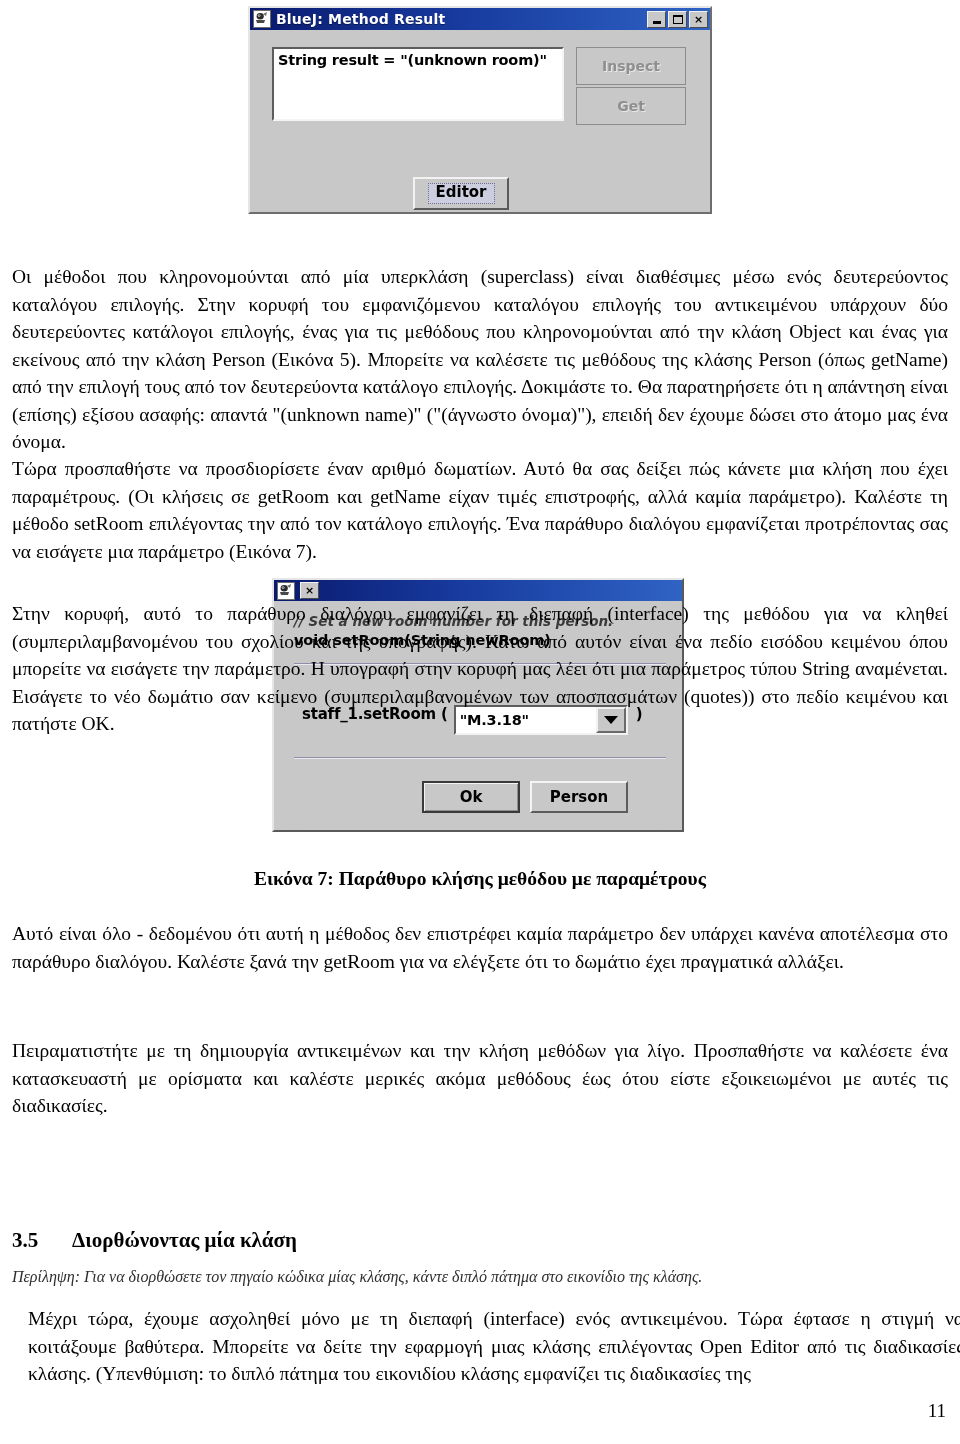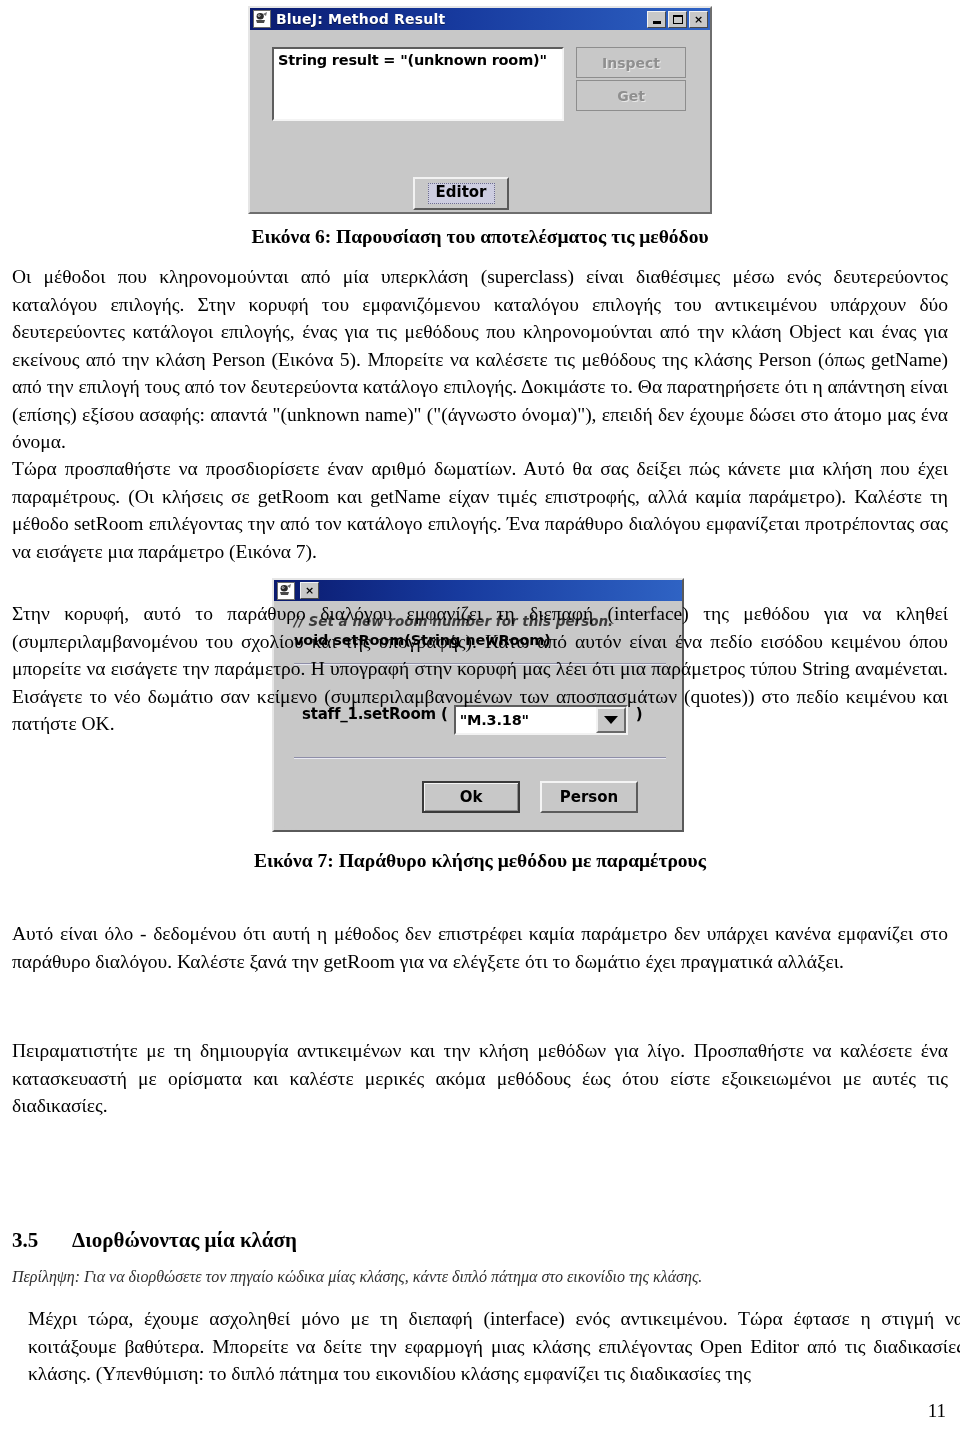--- a/index.html
+++ b/index.html
@@ -160,21 +160,21 @@
     letter-spacing: -0.2px;
   }
   .side-buttons {
     position: absolute;
     left: 326px;
     top: 17px;
     width: 110px;
   }
   .flatbtn {
     width: 110px;
-    height: 31px;
+    height: 38px;
     background: #c8c8c8;
     border: 1px solid #8d8d8d;
     box-sizing: border-box;
     display: flex;
     align-items: center;
     justify-content: center;
     font-family: "DejaVu Sans", "Liberation Sans", sans-serif;
     font-size: 14px;
     font-weight: bold;
     color: #8f8f8f;
@@ -322,21 +322,21 @@
     font-weight: bold;
     margin-left: 8px;
     color: #000;
   }
 
   .call-buttons {
     position: absolute;
     left: 148px;
     top: 180px;
     display: flex;
-    gap: 20px;
+    gap: 10px;
   }
   .pushbtn {
     width: 98px;
     height: 32px;
     background: #c8c8c8;
     border-top: 2px solid #f4f4f4;
     border-left: 2px solid #f4f4f4;
     border-right: 2px solid #5c5c5c;
     border-bottom: 2px solid #5c5c5c;
     box-sizing: border-box;
@@ -358,21 +358,21 @@
   }
   .figcaption {
     position: absolute;
     left: 0; right: 0;
     text-align: center;
     font-size: 19.5px;
     font-weight: bold;
     font-family: "Liberation Serif", "DejaVu Serif", serif;
   }
   #cap6 { top: 226px; }
-  #cap7 { top: 850px; }
+  #cap7 { top: 868px; }
 
   .para {
     position: absolute;
     left: 12px;
     width: 936px;
     font-size: 19.5px;
     line-height: 27.5px;
     text-align: justify;
     font-family: "Liberation Serif", "DejaVu Serif", serif;
   }
@@ -458,21 +458,20 @@
       <div class="side-buttons">
         <div class="flatbtn">Inspect</div>
         <div class="flatbtn">Get</div>
       </div>
       <div class="close-wrap">
         <span class="close-focus">Editor</span>
       </div>
     </div>
   </div>
 
-  <div class="figcaption" id="cap6">Εικόνα 6: Παρουσίαση του αποτελέσματος τις μεθόδου</div>
 
   <div class="para" id="p1">Οι μέθοδοι που κληρονομούνται από μία υπερκλάση (superclass) είναι διαθέσιμες μέσω ενός δευτερεύοντος καταλόγου επιλογής. Στην κορυφή του εμφανιζόμενου καταλόγου επιλογής του αντικειμένου υπάρχουν δύο δευτερεύοντες κατάλογοι επιλογής, ένας για τις μεθόδους που κληρονομούνται από την κλάση Object και ένας για εκείνους από την κλάση Person (Εικόνα 5). Μπορείτε να καλέσετε τις μεθόδους της κλάσης Person (όπως getName) από την επιλογή τους από τον δευτερεύοντα κατάλογο επιλογής. Δοκιμάστε το. Θα παρατηρήσετε ότι η απάντηση είναι (επίσης) εξίσου ασαφής: απαντά "(unknown name)" ("(άγνωστο όνομα)"), επειδή δεν έχουμε δώσει στο άτομο μας ένα όνομα.</div>
   <div class="para" id="p2">Τώρα προσπαθήστε να προσδιορίσετε έναν αριθμό δωματίων. Αυτό θα σας δείξει πώς κάνετε μια κλήση που έχει παραμέτρους. (Οι κλήσεις σε getRoom και getName είχαν τιμές επιστροφής, αλλά καμία παράμετρο). Καλέστε τη μέθοδο setRoom επιλέγοντας την από τον κατάλογο επιλογής. Ένα παράθυρο διαλόγου εμφανίζεται προτρέποντας σας να εισάγετε μια παράμετρο (Εικόνα 7).</div>
 
   <div class="bluej-window call">
     <div class="titlebar">
       <span class="title-icon">
         <svg width="14" height="14" viewBox="0 0 14 14">
           <rect x="0" y="0" width="14" height="14" fill="#ffffff"></rect>
           <ellipse cx="6.2" cy="5.2" rx="3.6" ry="3.2" fill="#2b2b2b"></ellipse>
@@ -508,21 +507,21 @@
       <div class="call-buttons">
         <div class="pushbtn default">Ok</div>
         <div class="pushbtn">Person</div>
       </div>
     </div>
   </div>
 
   <div class="figcaption" id="cap7">Εικόνα 7: Παράθυρο κλήσης μεθόδου με παραμέτρους</div>
 
   <div class="para" id="p3">Στην κορυφή, αυτό το παράθυρο διαλόγου εμφανίζει τη διεπαφή (interface) της μεθόδου για να κληθεί (συμπεριλαμβανομένου του σχολίου και της υπογραφής). Κάτω από αυτόν είναι ένα πεδίο εισόδου κειμένου όπου μπορείτε να εισάγετε την παράμετρο. Η υπογραφή στην κορυφή μας λέει ότι μια παράμετρος τύπου String αναμένεται. Εισάγετε το νέο δωμάτιο σαν κείμενο (συμπεριλαμβανομένων των αποσπασμάτων (quotes)) στο πεδίο κειμένου και πατήστε OK.</div>
-  <div class="para" id="p4">Αυτό είναι όλο - δεδομένου ότι αυτή η μέθοδος δεν επιστρέφει καμία παράμετρο δεν υπάρχει κανένα εμφανίζει στο παράθυρο διαλόγου. Καλέστε ξανά την getRoom για να ελέγξετε ότι το δωμάτιο έχει πραγματικά αλλάξει.</div>
+  <div class="para" id="p4">Αυτό είναι όλο - δεδομένου ότι αυτή η μέθοδος δεν επιστρέφει καμία παράμετρο δεν υπάρχει κανένα αποτέλεσμα στο παράθυρο διαλόγου. Καλέστε ξανά την getRoom για να ελέγξετε ότι το δωμάτιο έχει πραγματικά αλλάξει.</div>
   <div class="para" id="p5">Πειραματιστήτε με τη δημιουργία αντικειμένων και την κλήση μεθόδων για λίγο. Προσπαθήστε να καλέσετε ένα κατασκευαστή με ορίσματα και καλέστε μερικές ακόμα μεθόδους έως ότου είστε εξοικειωμένοι με αυτές τις διαδικασίες.</div>
 
   <div class="heading">
     <span class="num">3.5</span><span>Διορθώνοντας μία κλάση</span>
   </div>
 
   <div id="summary">Περίληψη: Για να διορθώσετε τον πηγαίο κώδικα μίας κλάσης, κάντε διπλό πάτημα στο εικονίδιο της κλάσης.</div>
 
   <div id="p7">Μέχρι τώρα, έχουμε ασχοληθεί μόνο με τη διεπαφή (interface) ενός αντικειμένου. Τώρα έφτασε η στιγμή να κοιτάξουμε βαθύτερα. Μπορείτε να δείτε την εφαρμογή μιας κλάσης επιλέγοντας Open Editor από τις διαδικασίες κλάσης. (Υπενθύμιση: το διπλό πάτημα του εικονιδίου κλάσης εμφανίζει τις διαδικασίες της</div>
 

